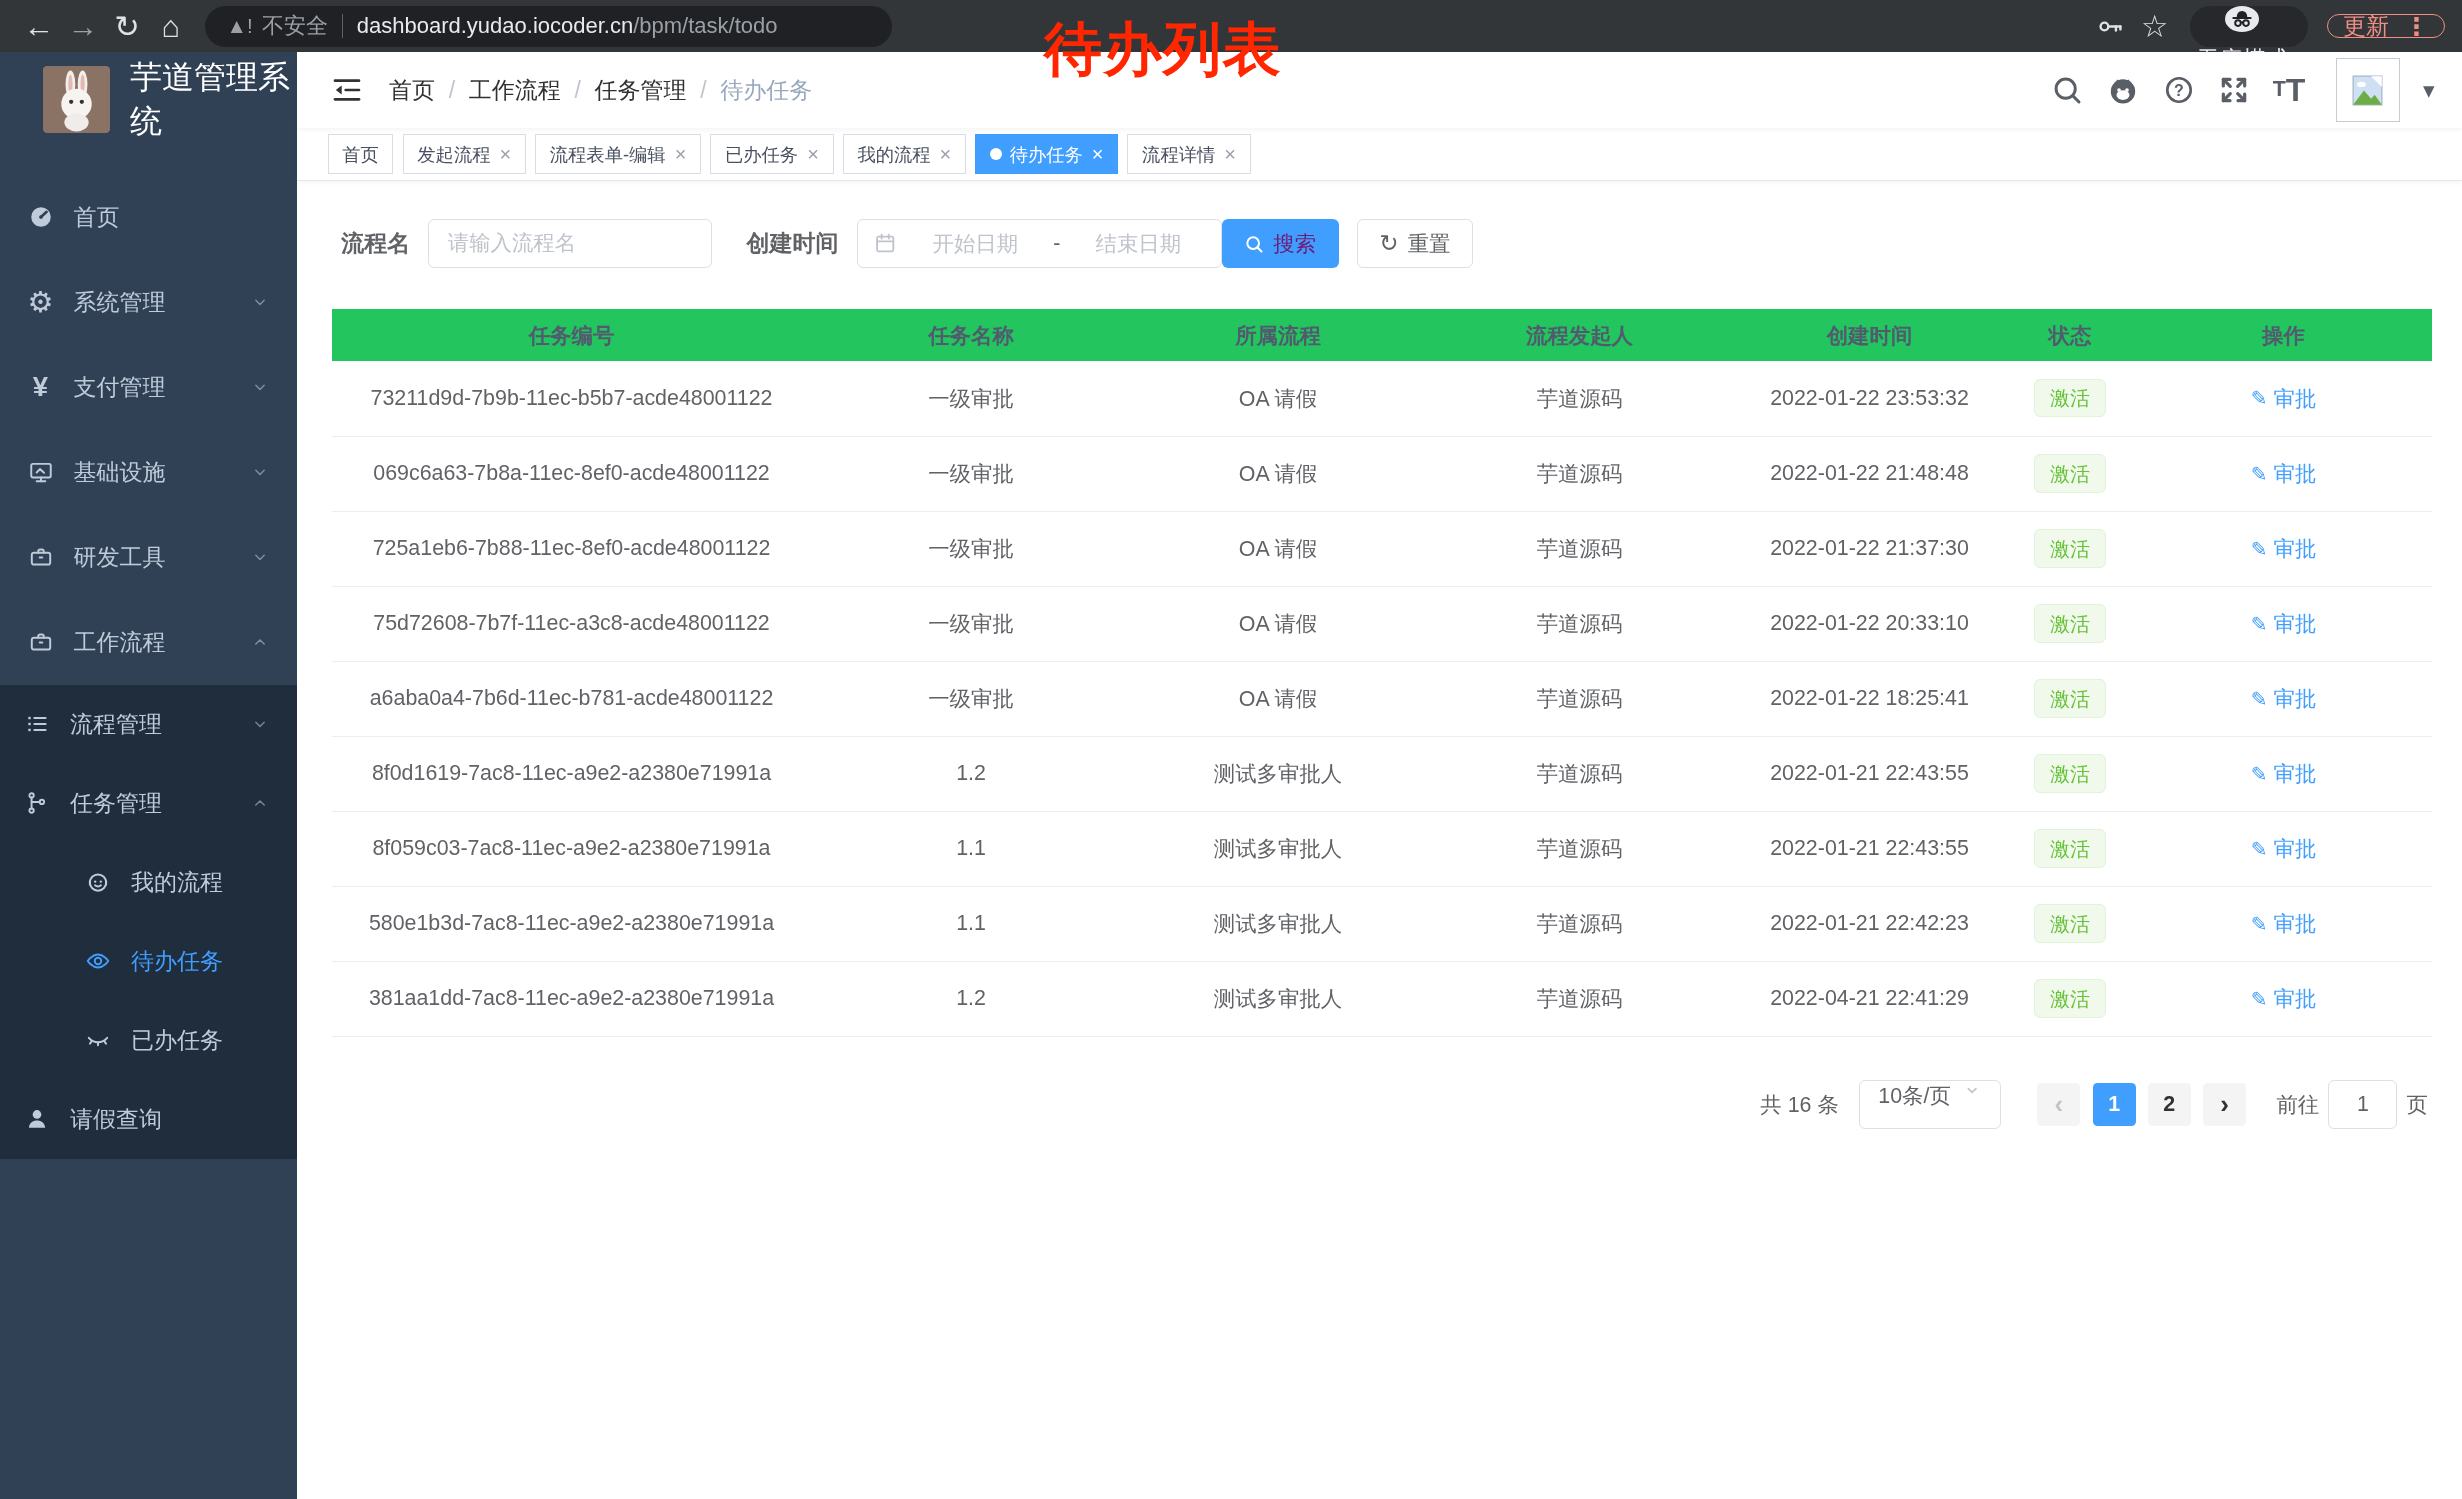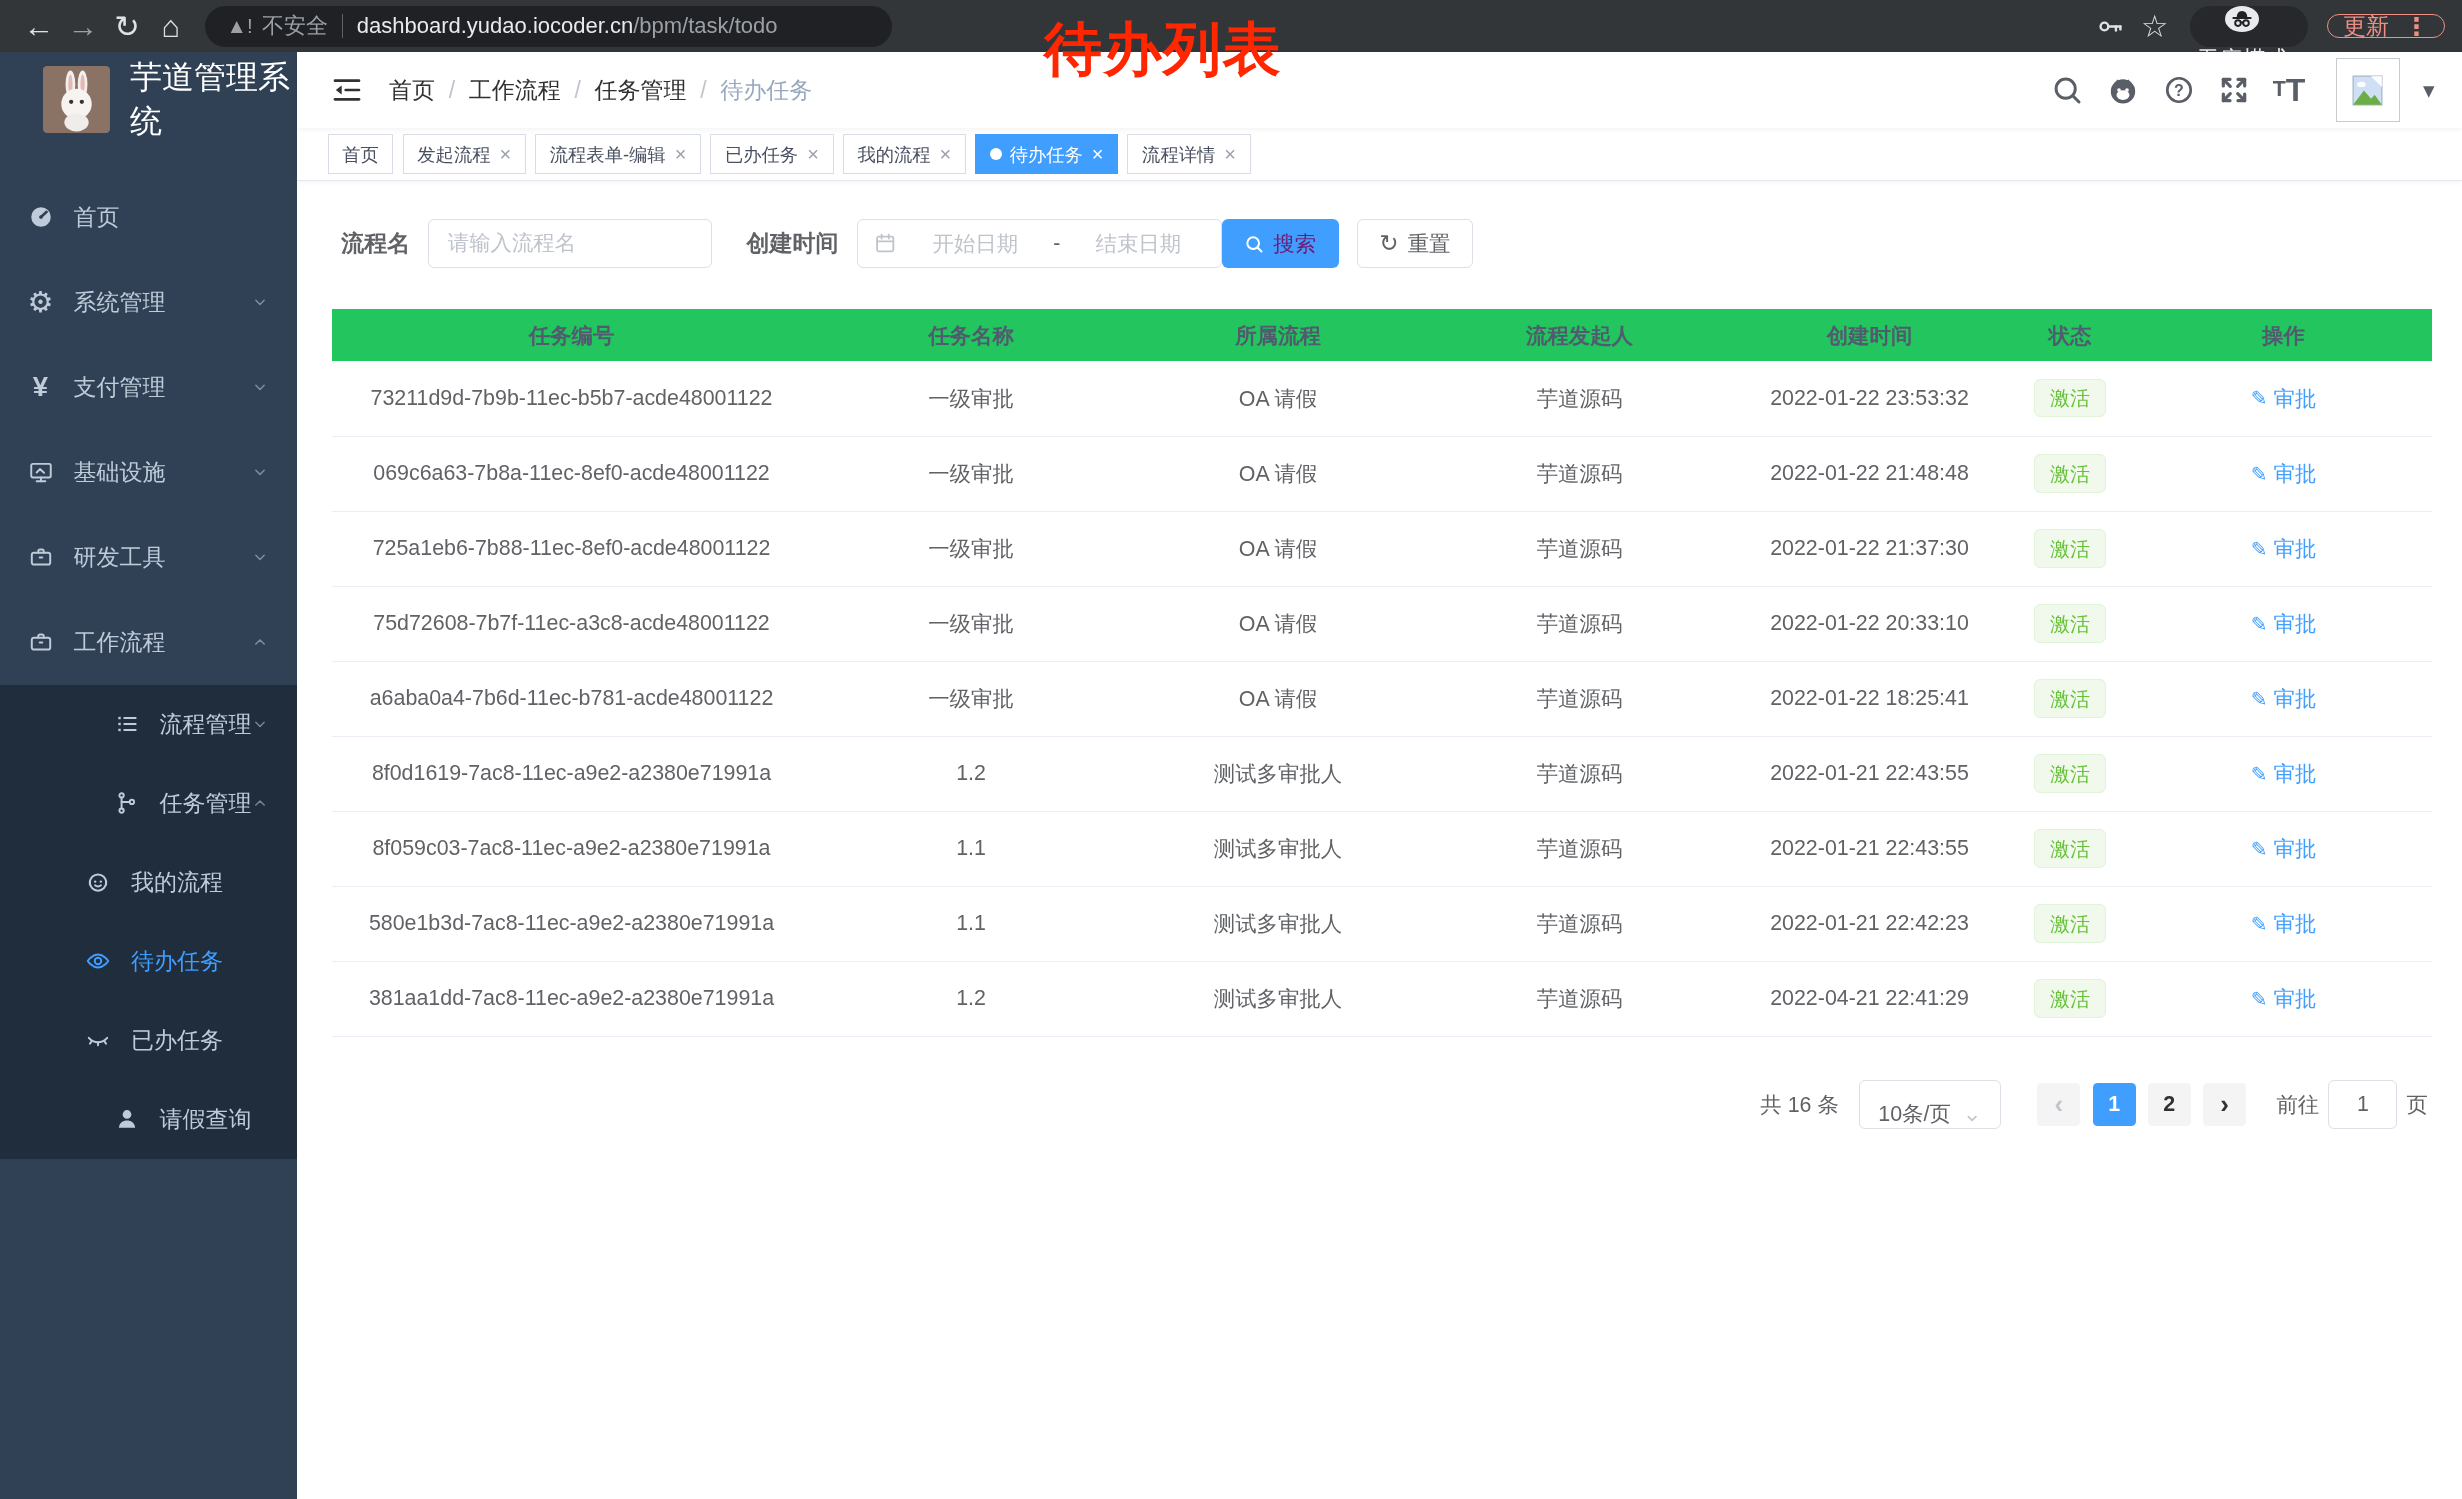--- a/index.html
+++ b/index.html
@@ -35,21 +35,21 @@
   .app { display:flex; height:1448px; }
   .sidebar { width:297px; flex-shrink:0; background:#304156; color:#bfcbd9; }
   .logo-row { height:95px; display:flex; align-items:center; padding-left:43px; gap:20px; }
   .logo-img { width:67px; height:67px; border-radius:4.6px; overflow:hidden; background:#8a7265; flex-shrink:0; }
   .logo-title { color:#fff; font-size:32px; font-weight:400; }
   .menu { padding-top:27.5px; }
   .menu-item { position:relative; display:flex; align-items:center; height:85px;
                font-size:23px; cursor:pointer; }
   .menu-item .m-ic { width:26px; margin-right:20px; display:flex; justify-content:center; color:#bfcbd9; }
   .menu-item.lv1 { padding-left:27.5px; }
-  .menu-item.lv2 { padding-left:68px; height:79px;justify-content:center; }
+  .menu-item.lv2 { padding-left:24px; height:79px; }
   .menu-item.lv3 { padding-left:85px; height:79px; }
   .menu-item.in-sub { background:#1f2d3d; }
   .menu-item.active { color:#409eff; }
   .menu-item.active .m-ic { color:#409eff; }
   .m-chev { position:absolute; right:27.5px; color:rgba(191,203,217,.55); }
 
   .main { flex:1; display:flex; flex-direction:column; background:#fff; min-width:0; }
 
   
   .navbar { height:76px; display:flex; align-items:center; padding:0 27.5px 0 34px;
@@ -103,21 +103,21 @@
   .tag-success { display:inline-block; padding:6.1px 15.3px; background:#f0f9eb; border:1.5px solid #e1f3d8;
                  color:#67c23a; border-radius:6.1px; font-size:20px; line-height:1.2; }
   .op-link { color:#409eff; font-size:21.4px; display:inline-flex; align-items:center; gap:6.1px; cursor:pointer; }
   .op-link .pen { font-size:20px; }
 
   
   .pagination { display:flex; align-items:center; justify-content:flex-end; margin-top:43px;
                 font-size:21.4px; color:#606266; gap:0; }
   .p-total { margin-right:20px; }
   .p-size { width:142px; height:49px; border:1.5px solid #dcdfe6; border-radius:6.1px; display:flex;
-            align-items:flex-end; justify-content:center; gap:12.2px; color:#606266; cursor:pointer; margin-right:30.5px; }
+            align-items:flex-start; justify-content:center; gap:12.2px; color:#606266; cursor:pointer; margin-right:30.5px; }
   .p-size .pcaret { color:#c0c4cc; }
   .p-btn { min-width:43px; height:43px; border-radius:4.6px; background:#f4f4f5; color:#303133;
            display:flex; align-items:center; justify-content:center; font-size:26px; font-weight:700;
            margin:0 6.1px; cursor:pointer; padding:0 6.1px; }
   .p-btn.page { font-size:21.4px; }
   .p-btn.disabled { color:#c0c4cc; cursor:default; }
   .p-btn.active { background:#409eff; color:#fff; cursor:default; }
   .p-goto { margin-left:24.4px; margin-right:9.2px; }
   .p-input { width:69px; height:49px; border:1.5px solid #dcdfe6; border-radius:6.1px; text-align:center;
              font-size:21.4px; color:#606266; outline:none; margin-right:9.2px;

